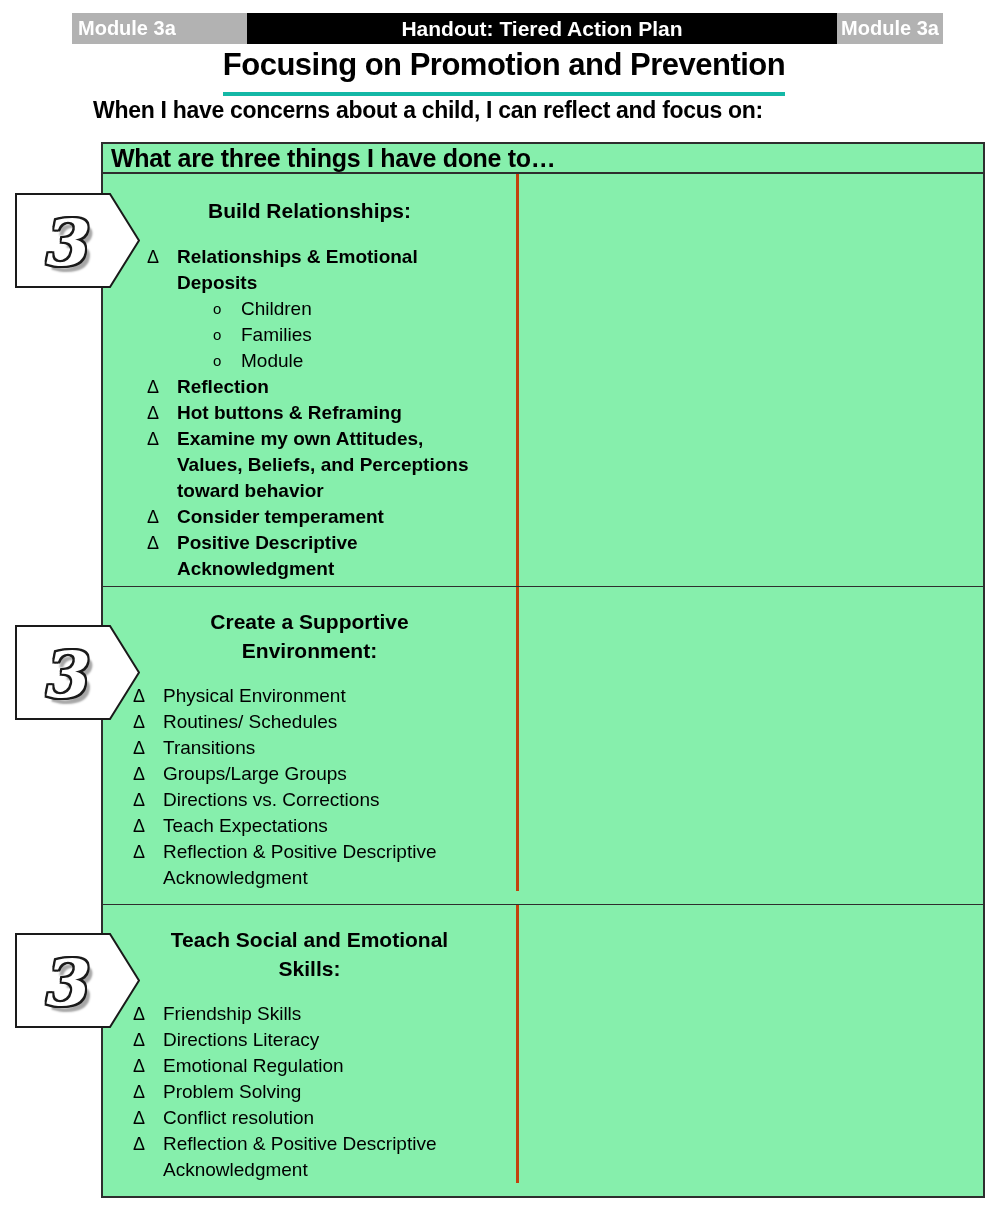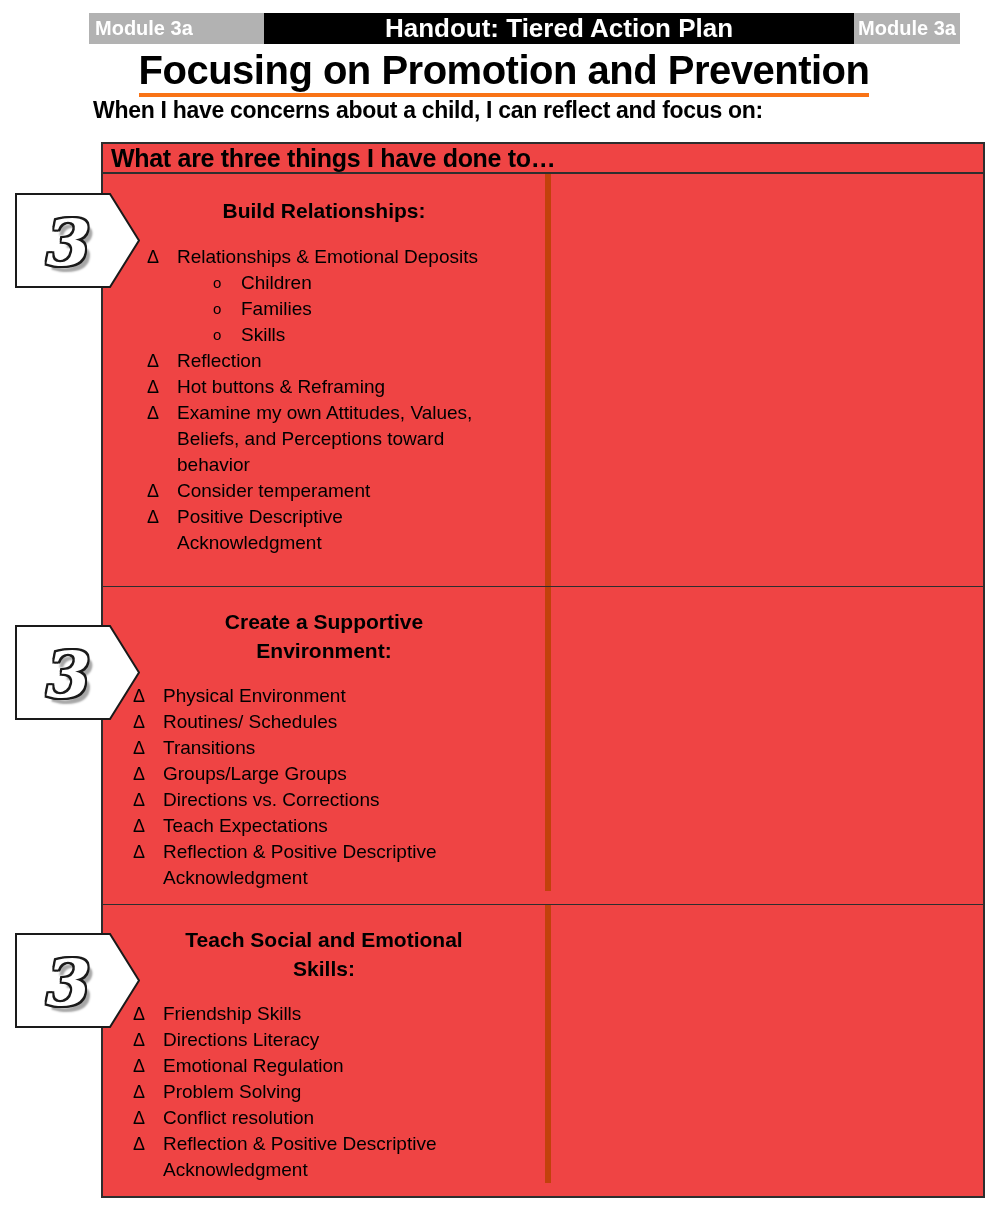--- a/index.html
+++ b/index.html
@@ -5,76 +5,76 @@
   * { margin:0; padding:0; box-sizing:border-box; }
   html,body { background:#fff; }
   .page {
     position:relative; width:1008px; height:1220px; margin:0 auto;
     background:#fff; color:#000;
     font-family:"Liberation Sans","DejaVu Sans",sans-serif;
     overflow:hidden;
   }
 
   
-  .topbar { position:absolute; left:89px; top:13px; width:871px; height:31px; display:flex; }
+  .topbar { position:absolute; left:72px; top:13px; width:871px; height:31px; display:flex; }
   .module-box {
     background:#b2b2b2; color:#fff; font-weight:bold; font-size:20px;
     line-height:31px; white-space:nowrap; overflow:hidden;
   }
   .module-left  { width:175px; padding-left:6px; text-align:left; }
   .module-right { width:106px; text-align:center; }
   .handout-box {
-    width:590px; background:#000; color:#fff; font-weight:bold; font-size:26px;
+    width:590px; background:#000; color:#fff; font-weight:bold; font-size:21px;
     line-height:31px; text-align:center; white-space:nowrap;
   }
 
   
   .title-wrap { position:absolute; left:0; top:49px; width:1008px; text-align:center; }
   .title-text {
-    display:inline-block; font-size:40px; font-weight:bold; letter-spacing:-0.5px;
-    line-height:1.05; border-bottom:4px solid #f97316; padding-bottom:2px;
+    display:inline-block; font-size:31px; font-weight:bold; letter-spacing:-0.5px;
+    line-height:1.05; border-bottom:4px solid #14b8a6; padding-bottom:10px;
   }
   .subtitle {
     position:absolute; left:93px; top:97px; font-size:23px; font-weight:bold;
     letter-spacing:-0.3px; white-space:nowrap;
   }
 
   
   .sheet {
     position:absolute; left:101px; top:142px; width:884px;
-    border:2px solid #2e2e2e; background:#ef4444;
+    border:2px solid #2e2e2e; background:#86efac;
   }
   .sheet-header {
     height:30px; line-height:28px; font-size:25px; font-weight:bold;
     padding-left:8px; letter-spacing:-0.3px; border-bottom:2px solid #2e2e2e;
     white-space:nowrap; overflow:hidden;
   }
   .srow { display:flex; }
   .srow + .srow { border-top:1px solid #2e2e2e;flex-direction:column; }
   .row1 { height:412px; }
   .row2 { height:318px; }
   .row3 { height:292px;gap:13px; }
-  .cell-left  { width:448px; border-right:6px solid #c2410c; overflow:hidden; }
+  .cell-left  { width:416px; border-right:3px solid #c2410c; overflow:hidden; }
   .cell-right { flex:1; }
 
   .cell-heading {
     font-size:21px; font-weight:bold; line-height:29px; text-align:center;
     max-width:310px; margin:20px auto 0;
   }
   .row1 .cell-heading { margin-top:22px; }
 
   .blist { margin-top:18px; padding-left:30px; padding-right:6px; }
   .row1 .blist { margin-top:19px; padding-left:44px; }
   .li { display:flex; align-items:flex-start; }
   .blt {
     width:30px; flex:0 0 30px; font-size:18px; line-height:26px; text-align:left;
   }
   .txtcol { flex:1; }
   .txt { display:block; font-size:19px; line-height:26px; }
-  .row1 .txt { max-width:310px; }
+  .row1 .txt { max-width:310px;font-weight:bold; }
   .sublist { margin-left:36px; }
   .subli { display:flex; align-items:flex-start; }
   .sblt { width:28px; flex:0 0 28px; font-size:15px; line-height:26px; }
   .stxt { font-size:19px; line-height:26px; }
 
   
   .arrow3 { position:absolute; left:15px; width:125px; height:95px; z-index:5; }
   .arrow3 svg { position:absolute; left:0; top:0; }
   .arrow-num {
     position:absolute; left:0; top:2px; width:107px; height:95px;
@@ -122,21 +122,21 @@
                 <div class="subli">
                   <span class="sblt">o</span>
                   <span class="stxt">Children</span>
                 </div>
                 <div class="subli">
                   <span class="sblt">o</span>
                   <span class="stxt">Families</span>
                 </div>
                 <div class="subli">
                   <span class="sblt">o</span>
-                  <span class="stxt">Skills</span>
+                  <span class="stxt">Module</span>
                 </div>
               </div>
             </div>
           </div>
           <div class="li">
             <span class="blt">Δ</span>
             <div class="txtcol">
                 <span class="txt">Reflection</span>
               </div>
           </div>

